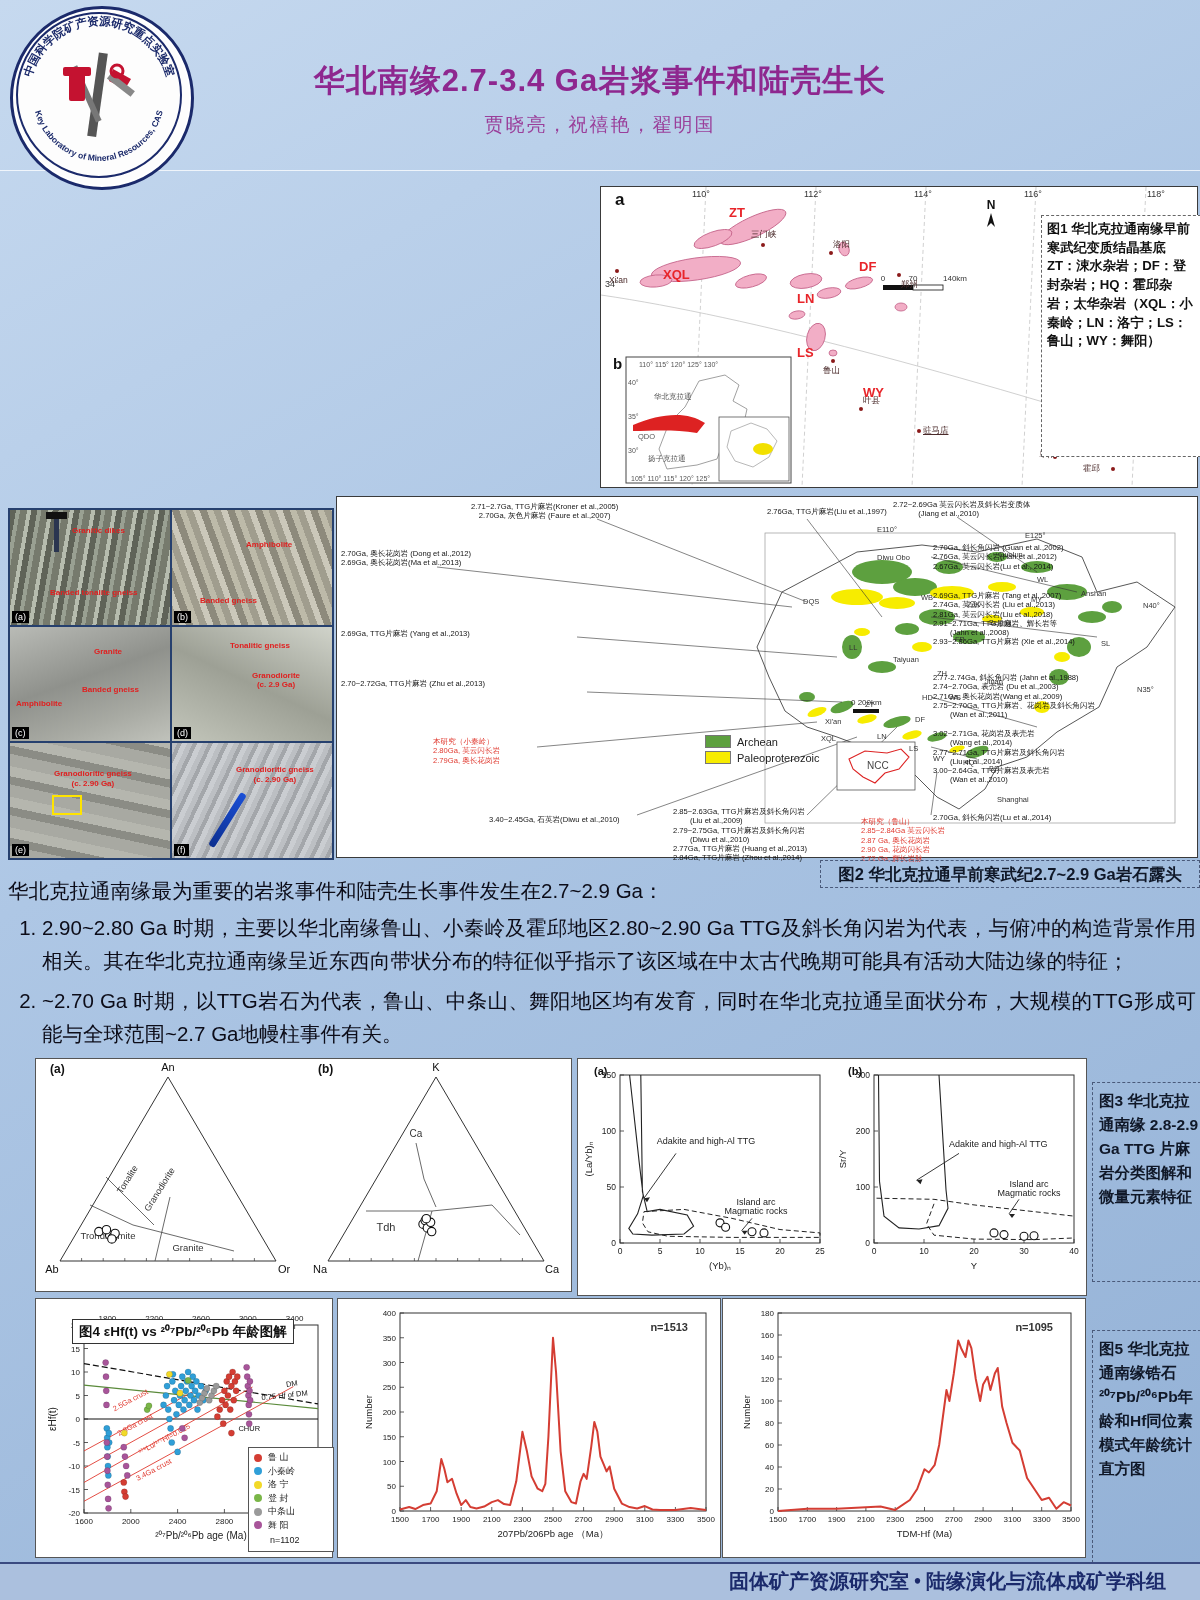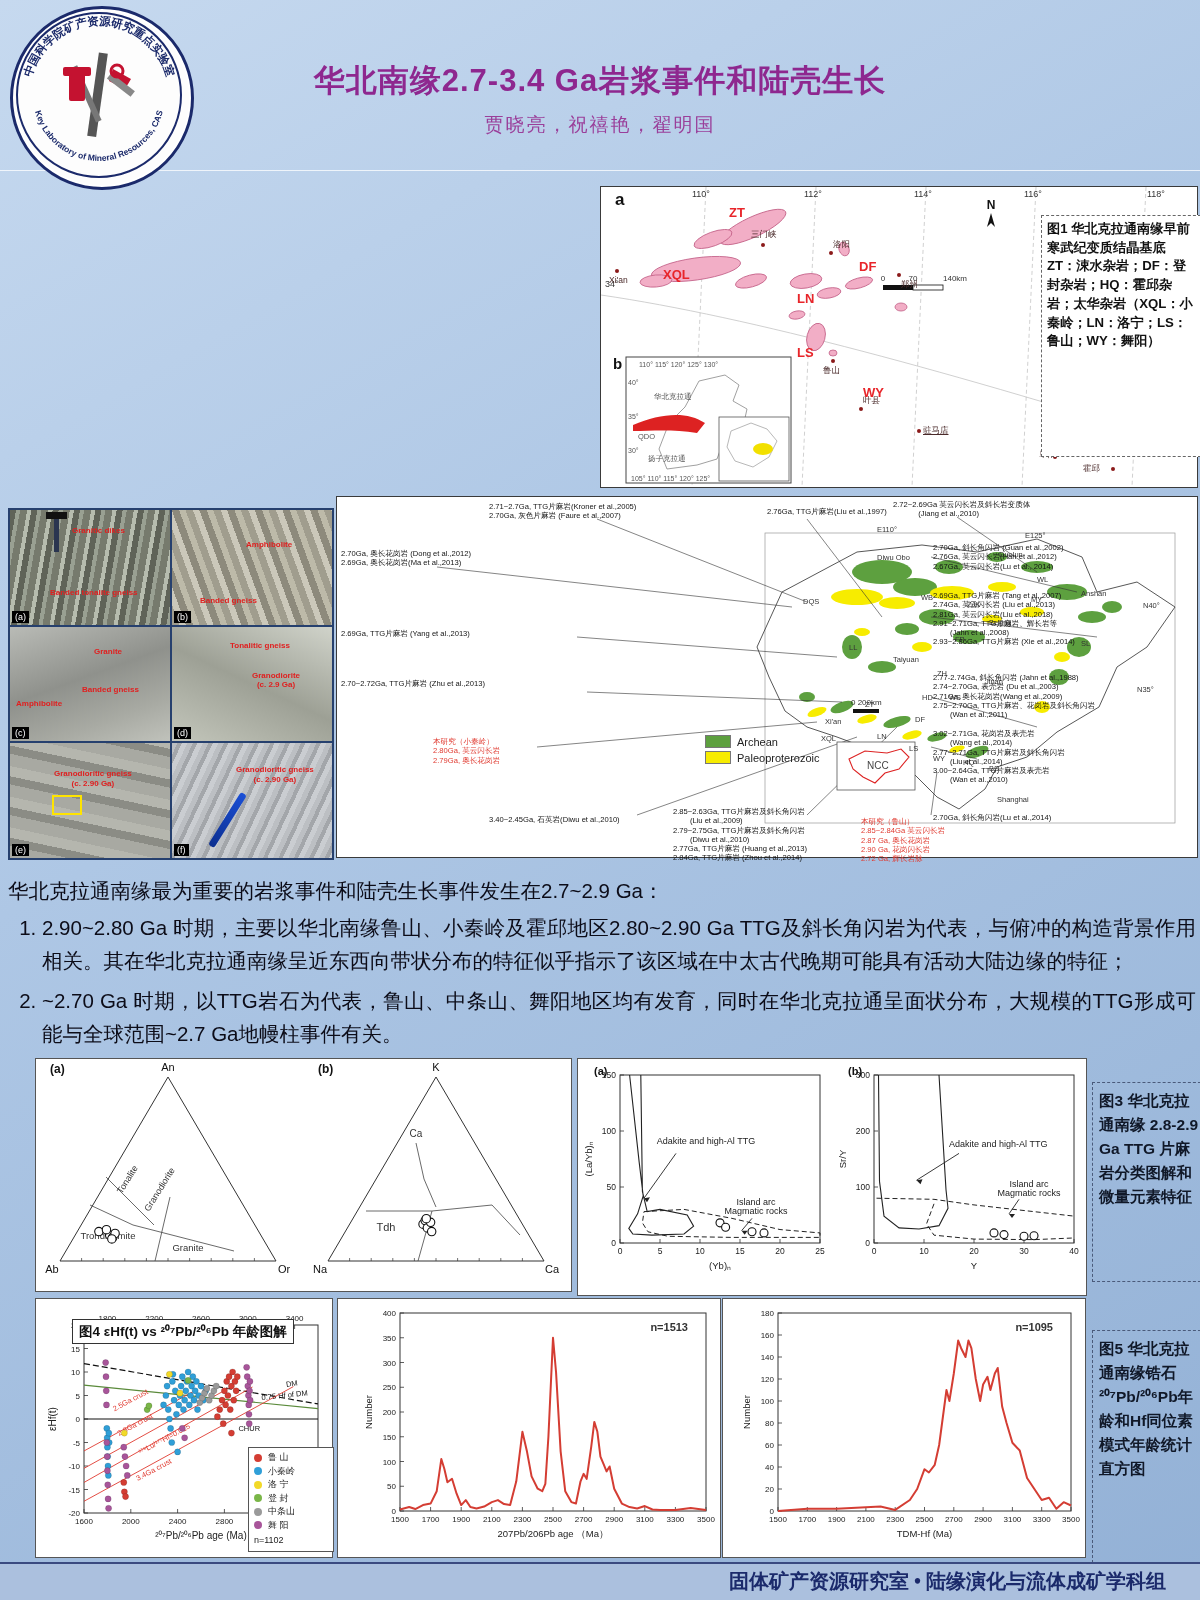--- a/index.html
+++ b/index.html
@@ -285,34 +285,34 @@
         <div class="mlab" style="left:630px;top:103px;">ZJK</div>
         <div class="mlab" style="left:694px;top:98px;">MY</div>
         <div class="mlab" style="left:652px;top:121px;">Beijing</div>
         <div class="mlab" style="left:618px;top:138px;">FP</div>
         <div class="mlab" style="left:512px;top:146px;">LL</div>
         <div class="mlab" style="left:556px;top:158px;">Taiyuan</div>
         <div class="mlab" style="left:600px;top:172px;">ZH</div>
         <div class="mlab" style="left:648px;top:180px;">Jinan</div>
         <div class="mlab" style="left:700px;top:78px;">WL</div>
         <div class="mlab" style="left:744px;top:92px;">Anshan</div>
-        <div class="mlab" style="left:744px;top:142px;">SL</div>
+        <div class="mlab" style="left:764px;top:142px;">SL</div>
         <div class="mlab" style="left:585px;top:196px;">HD</div>
         <div class="mlab" style="left:612px;top:196px;">WS</div>
         <div class="mlab" style="left:528px;top:203px;">ZT</div>
         <div class="mlab" style="left:488px;top:220px;">Xi'an</div>
         <div class="mlab" style="left:484px;top:237px;">XQL</div>
         <div class="mlab" style="left:540px;top:235px;">LN</div>
         <div class="mlab" style="left:578px;top:218px;">DF</div>
         <div class="mlab" style="left:572px;top:247px;">LS</div>
         <div class="mlab" style="left:596px;top:257px;">WY</div>
         <div class="mlab" style="left:626px;top:261px;">HQ</div>
         <div class="mlab" style="left:652px;top:267px;">BS</div>
         <div class="mlab" style="left:660px;top:298px;">Shanghai</div>
-        <div class="ann" style="left:152px;top:5px;">2.71~2.7Ga, TTG片麻岩(Kroner et al.,2005)
+        <div class="ann" style="left:134px;top:5px;text-align:center;">2.71~2.7Ga, TTG片麻岩(Kroner et al.,2005)
 2.70Ga, 灰色片麻岩 (Faure et al.,2007)</div>
         <div class="ann" style="left:430px;top:10px;">2.76Ga, TTG片麻岩(Liu et al.,1997)</div>
         <div class="ann" style="left:556px;top:3px;">2.72~2.69Ga 英云闪长岩及斜长岩变质体
             (Jiang et al.,2010)</div>
         <div class="ann" style="left:4px;top:52px;">2.70Ga, 奥长花岗岩 (Dong et al.,2012)
 2.69Ga, 奥长花岗岩(Ma et al.,2013)</div>
         <div class="ann" style="left:4px;top:132px;">2.69Ga, TTG片麻岩 (Yang et al.,2013)</div>
         <div class="ann" style="left:4px;top:182px;">2.70~2.72Ga, TTG片麻岩 (Zhu et al.,2013)</div>
         <div class="ann red" style="left:96px;top:240px;">本研究（小秦岭）
 2.80Ga, 英云闪长岩
@@ -355,20 +355,21 @@
       <div class="row">
           <span class="sw" id="leg2sw0" style="background: rgb(93, 160, 63);"></span>
           <span>Archean</span>
         </div>
       <div class="row">
           <span class="sw" id="leg2sw1" style="background: rgb(247, 236, 0);"></span>
           <span>Paleoproterozoic</span>
         </div>
     </div>
   </div>
+  <div class="capbox" style="left:820px;top:860px;width:378px;height:26px;font-size:16.5px;text-align:center;line-height:26px;">图2 华北克拉通早前寒武纪2.7~2.9 Ga岩石露头</div>
 
   <div class="body2">
     <p class="lead">华北克拉通南缘最为重要的岩浆事件和陆壳生长事件发生在2.7~2.9 Ga：</p>
     <ol>
       <li>2.90~2.80 Ga 时期，主要以华北南缘鲁山、小秦岭及霍邱地区2.80~2.90 Ga TTG及斜长角闪岩为代表，与俯冲的构造背景作用相关。其在华北克拉通南缘呈近东西向带状分布的特征似乎指示了该区域在中太古代晚期可能具有活动大陆边缘的特征；</li>
       <li>~2.70 Ga 时期，以TTG岩石为代表，鲁山、中条山、舞阳地区均有发育，同时在华北克拉通呈面状分布，大规模的TTG形成可能与全球范围~2.7 Ga地幔柱事件有关。</li>
     </ol>
   </div>
 
   <div class="whitebox" style="left:35px;top:1058px;width:535px;height:232px;border-color:#555;">
@@ -693,21 +694,21 @@
           <div style="">登  封</div>
         </div>
         <div class="row" style="">
           <div class="dot" style="background:#9a9a9a;"></div>
           <div style="">中条山</div>
         </div>
         <div class="row" style="">
           <div class="dot" style="background:#a8559a;"></div>
           <div style="">舞  阳</div>
         </div>
-        <div style="margin-top:2px;">n=1102</div>
+        <div style="margin-top:2px;margin-left:16px;">n=1102</div>
       </div>
   </div>
 
   <div class="whitebox" style="left:337px;top:1298px;width:382px;height:258px;border-color:#555;">
     <svg id="hist0" width="382" height="258">
         <rect x="62" y="14" width="306" height="198" fill="none" stroke="#333" stroke-width="1"></rect>
         <line x1="62" y1="212" x2="62" y2="208" stroke="#333" stroke-width="0.8"></line>
         <text x="62" y="223" font-size="8" fill="#222" text-anchor="middle">1500</text>
         <line x1="92.6" y1="212" x2="92.6" y2="208" stroke="#333" stroke-width="0.8"></line>
         <text x="92.6" y="223" font-size="8" fill="#222" text-anchor="middle">1700</text>

